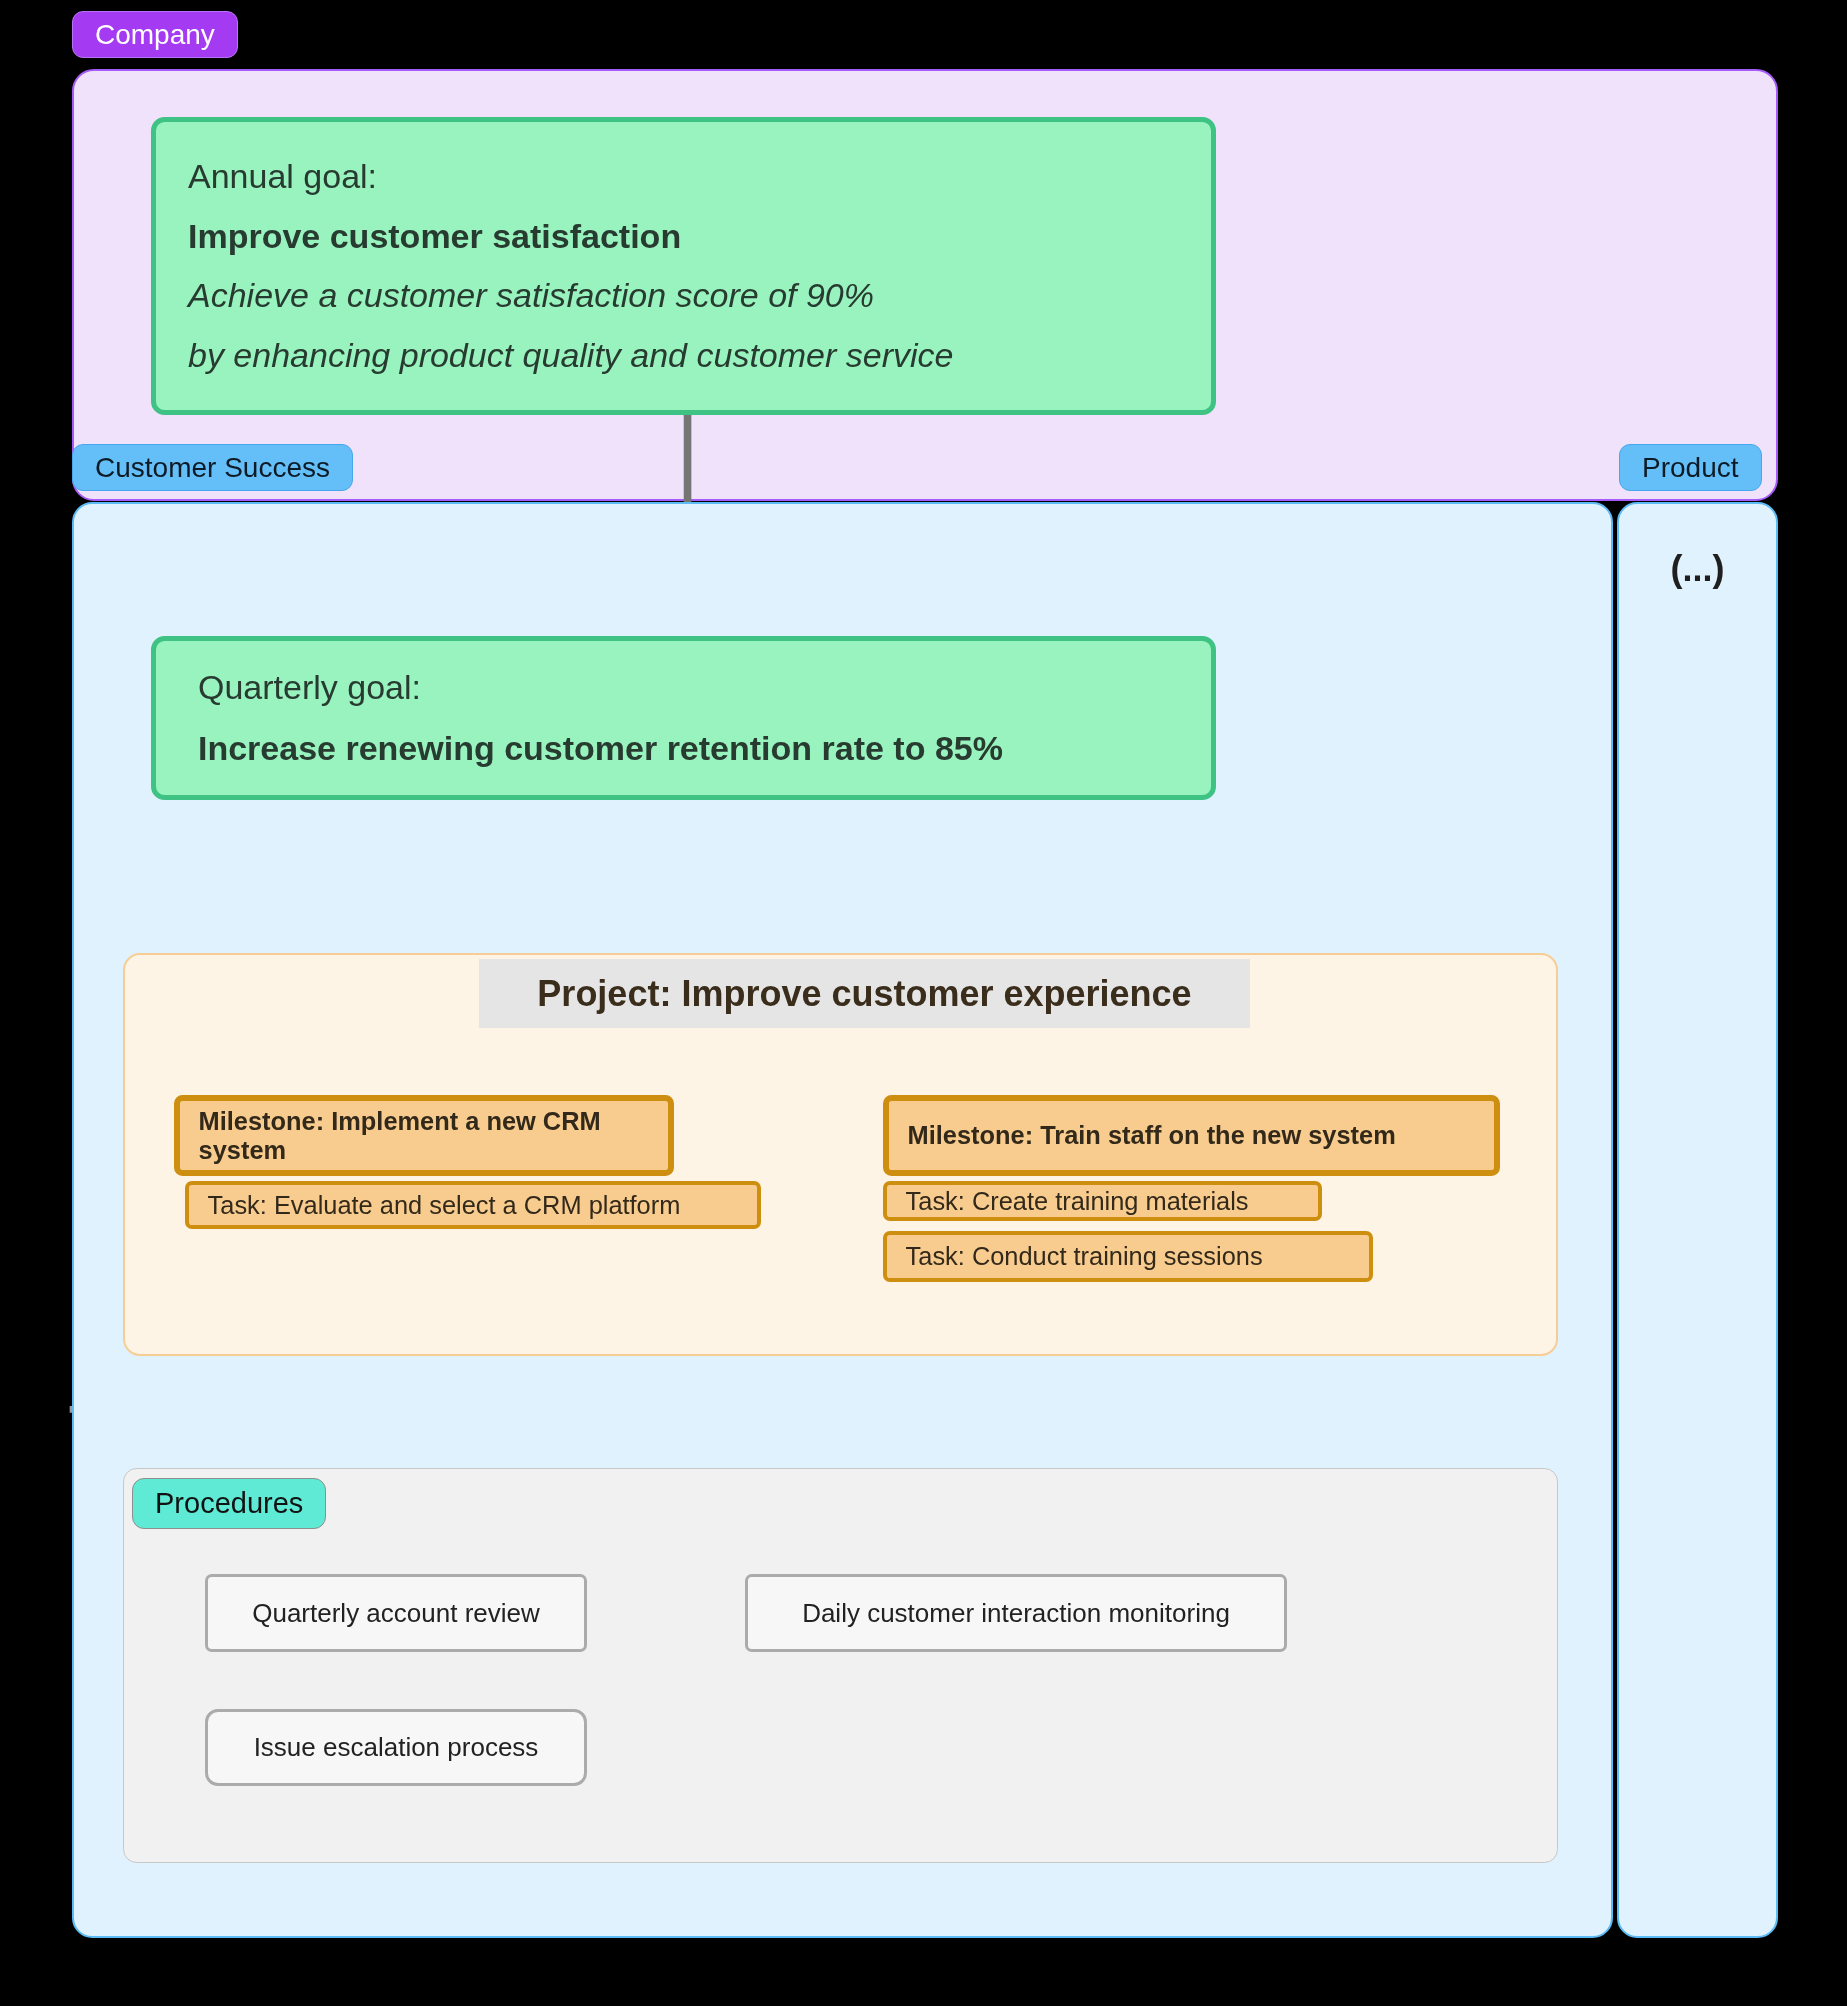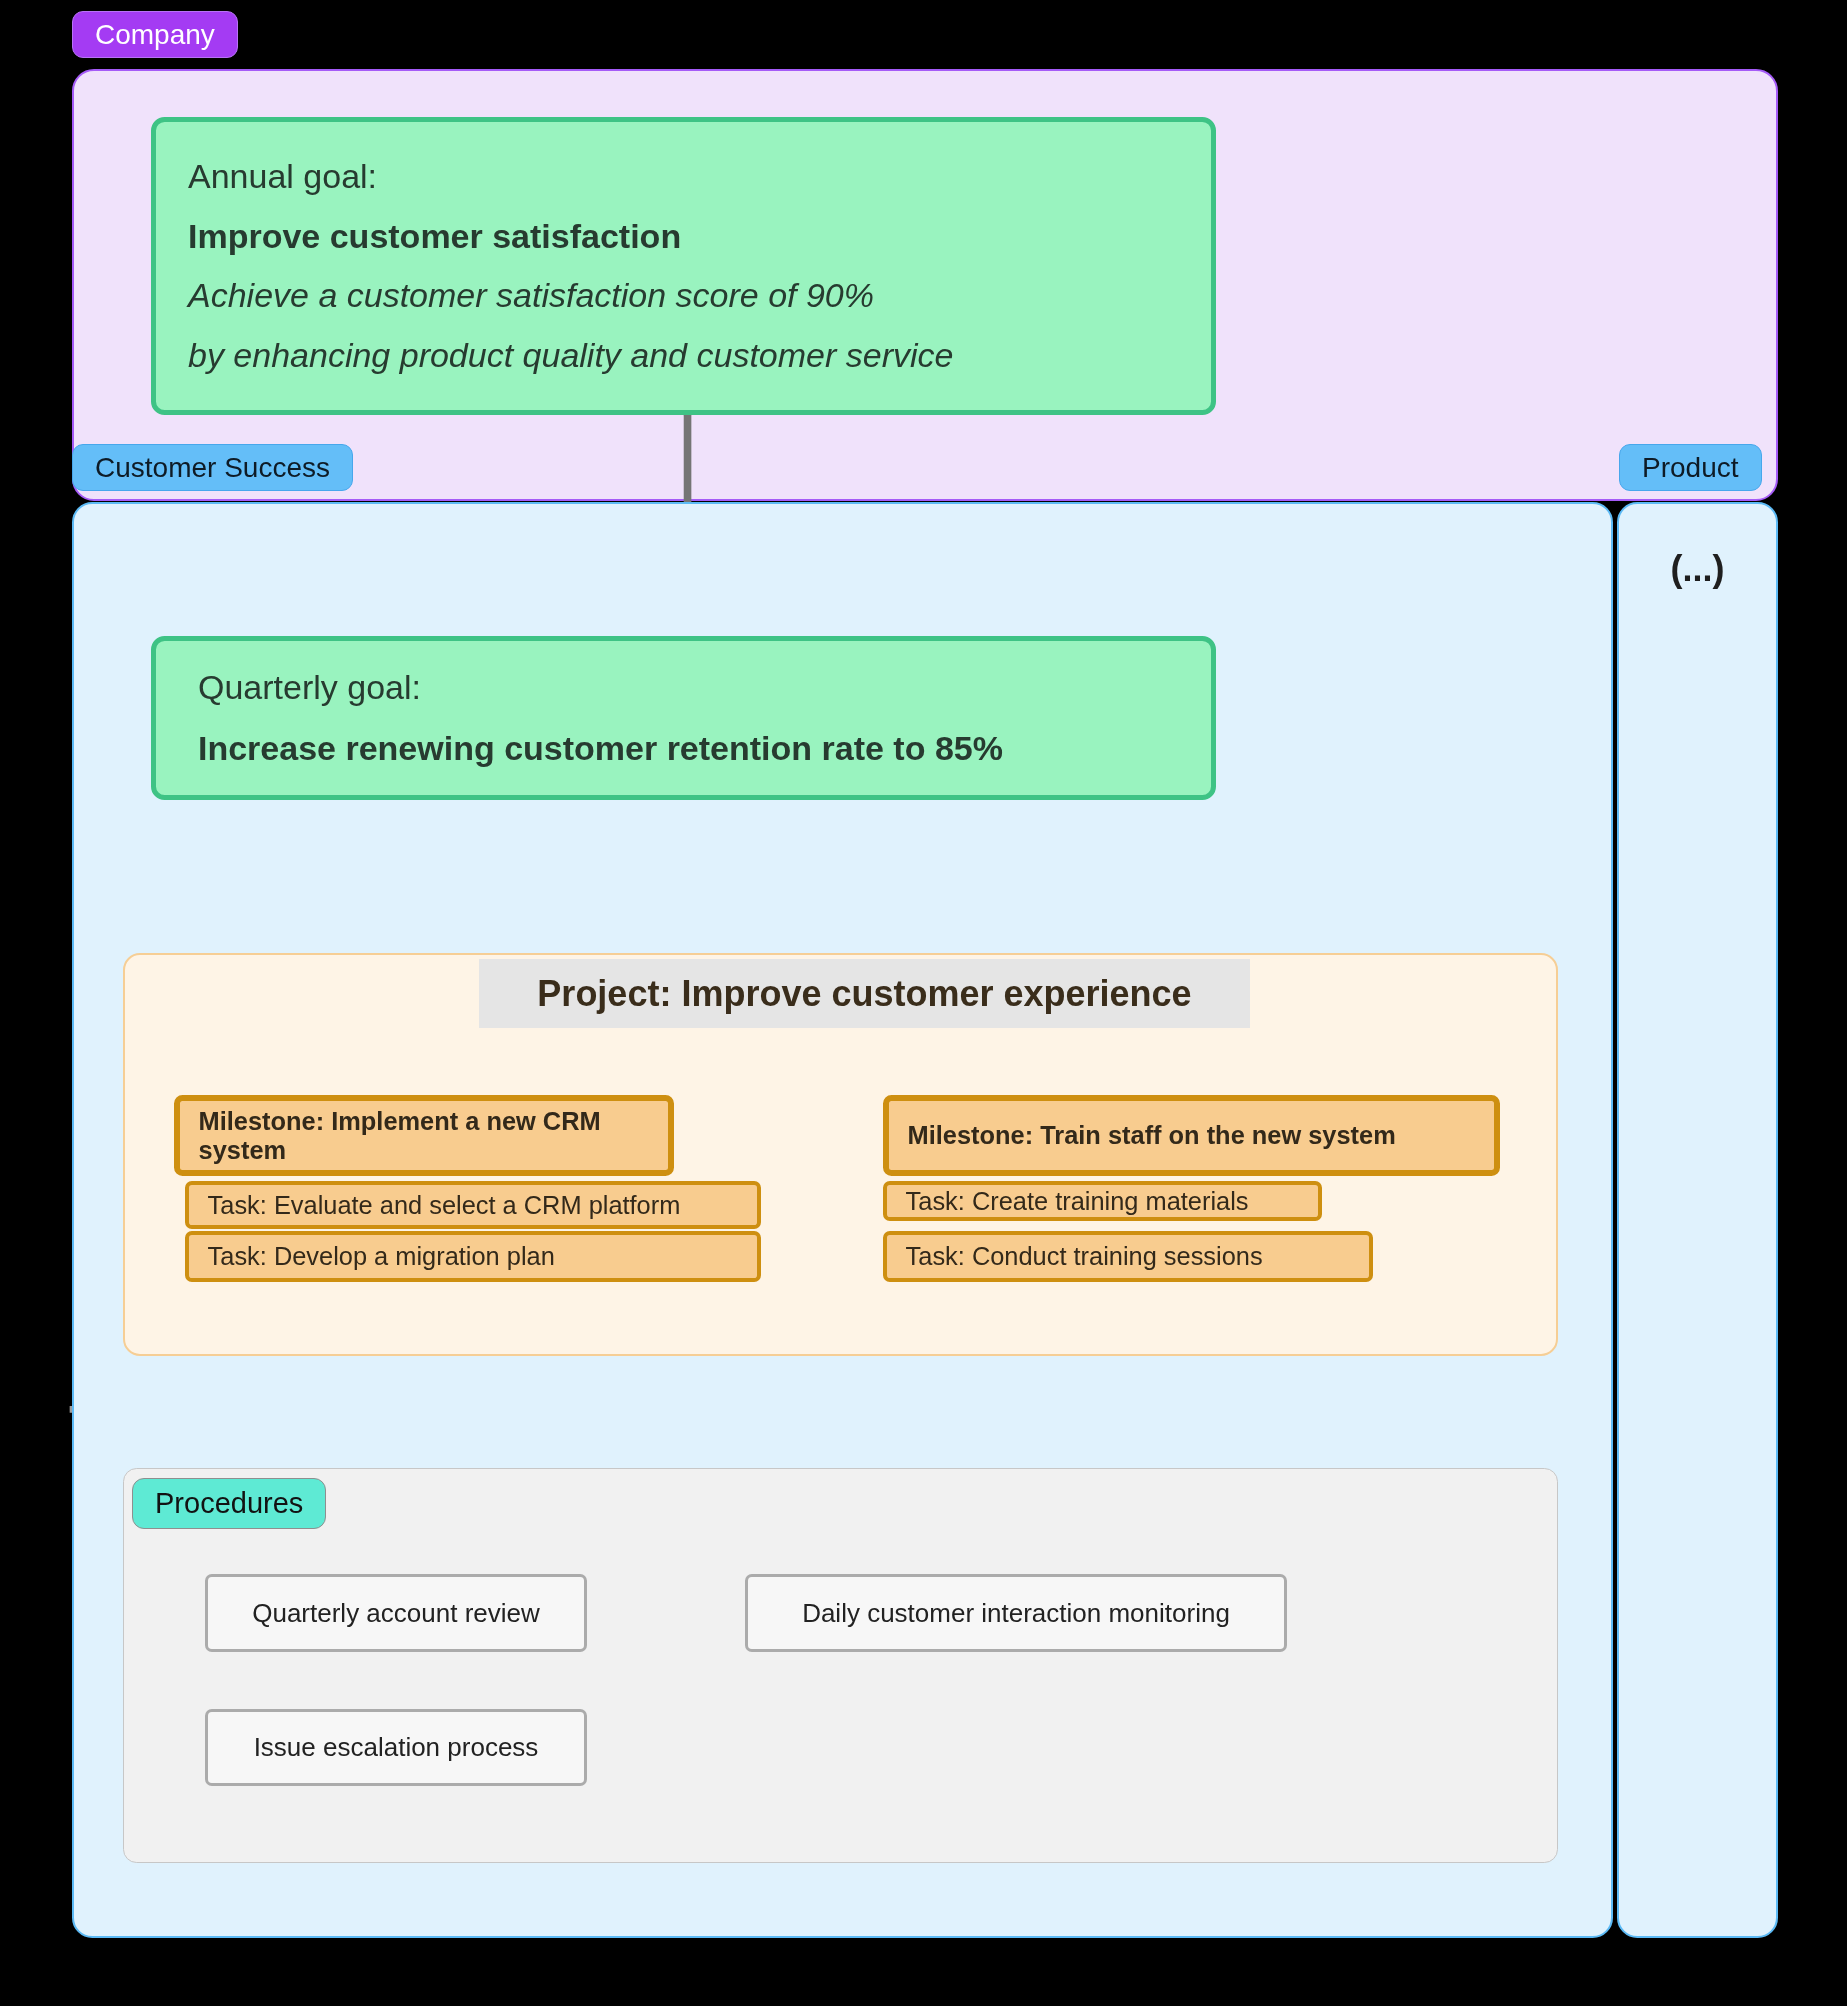--- a/index.html
+++ b/index.html
@@ -90,23 +90,20 @@
   <div class="abs proj-title" style="left:479px;top:959px;width:771px;height:69px;">
     <span>Project: Improve customer experience</span>
   </div>
 
   <div class="abs milestone" style="left:174px;top:1095px;width:500px;height:81px;">
     <span>Milestone: Implement a new CRM system</span>
   </div>
   <div class="abs task" style="left:185px;top:1181px;width:576px;height:48px;">
     <span>Task: Evaluate and select a CRM platform</span>
   </div>
-  <div class="abs task" style="left:185px;top:1231px;width:576px;height:51px;">
-    <span>Task: Develop a migration plan</span>
-  </div>
 
   <div class="abs milestone" style="left:883px;top:1095px;width:617px;height:81px;">
     <span>Milestone: Train staff on the new system</span>
   </div>
   <div class="abs task" style="left:883px;top:1181px;width:439px;height:40px;">
     <span>Task: Create training materials</span>
   </div>
   <div class="abs task" style="left:883px;top:1231px;width:490px;height:51px;">
     <span>Task: Conduct training sessions</span>
   </div>
@@ -116,18 +113,18 @@
   <div class="abs badge badge-gray" style="left:132px;top:1478px;">
     <span>Procedures</span>
   </div>
 
   <div class="abs proc-box" style="left:205px;top:1574px;width:382px;height:78px;">
     <span>Quarterly account review</span>
   </div>
   <div class="abs proc-box" style="left:745px;top:1574px;width:542px;height:78px;">
     <span>Daily customer interaction monitoring</span>
   </div>
-  <div class="abs proc-box" style="left:205px;top:1709px;width:382px;height:77px;">
+  <div class="abs proc-box" style="left:205px;top:1709px;width:382px;height:77px;border-radius:13px;">
     <span>Issue escalation process</span>
   </div>
 
 </div>
 
 
 </body></html>

